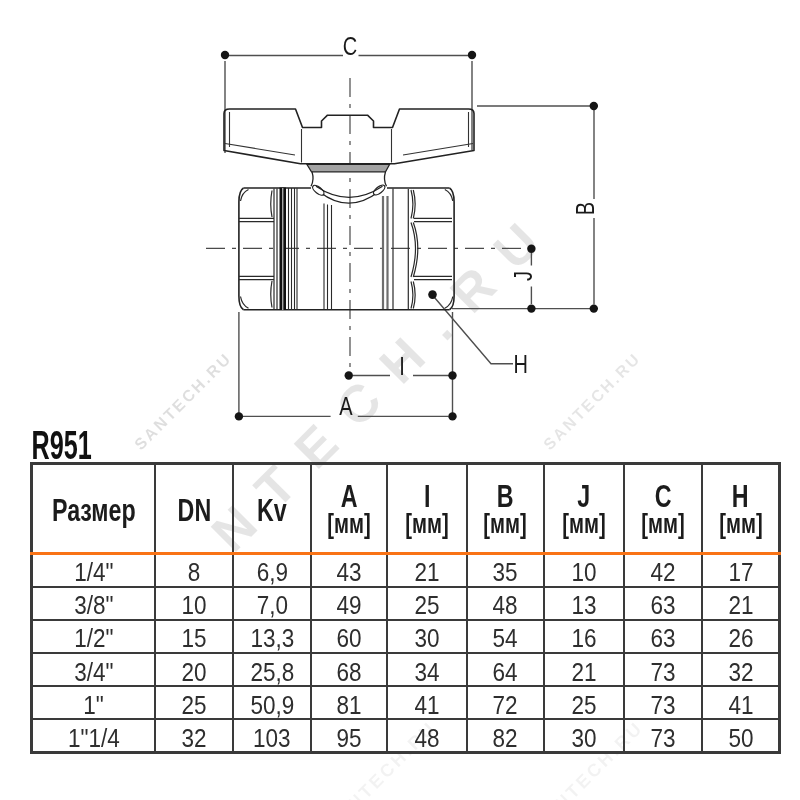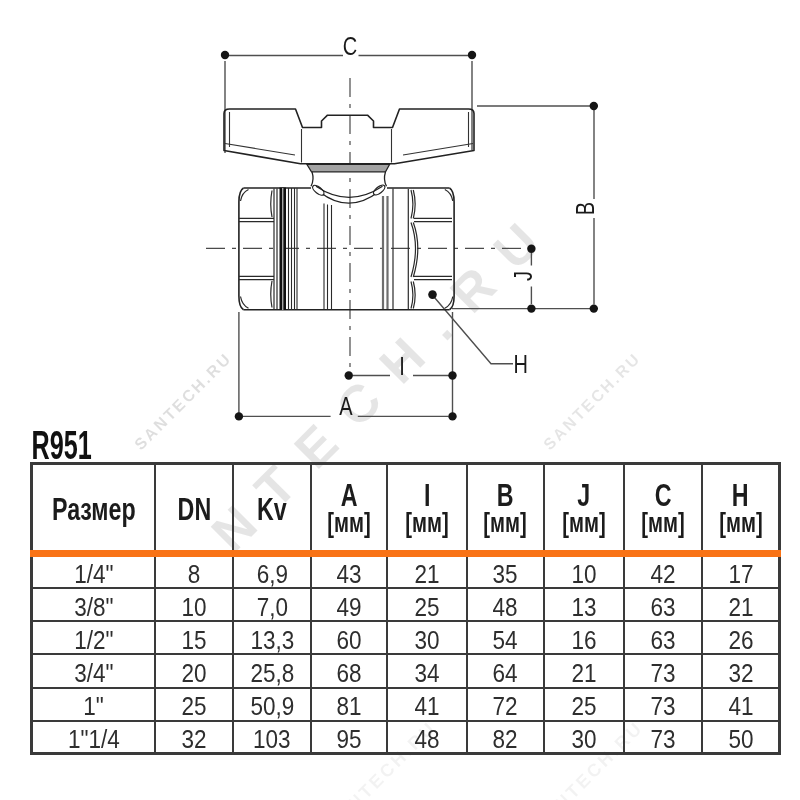--- a/index.html
+++ b/index.html
@@ -1,21 +1,21 @@
 <!DOCTYPE html>
 <html><head>
 <meta charset="utf-8">
 <style>
   html,body{margin:0;padding:0;background:#fff;width:800px;height:800px;overflow:hidden;}
   body{font-family:"Liberation Sans",sans-serif;position:relative;filter:blur(0.55px);}
   #draw{position:absolute;left:0;top:0;}
   table{position:absolute;left:30px;top:461.5px;border-collapse:collapse;table-layout:fixed;width:748px;}
   td,th{border:2px solid #3a3a3a;text-align:center;vertical-align:middle;padding:0;overflow:hidden;}
   table{border:3px solid #3a3a3a;}
-  thead td{border-bottom:7px solid #f97316;}
+  thead td{border-bottom:3px solid #f97316;}
   tbody tr{height:33.2px;}
   thead tr{height:90.5px;}
   .hd{font-weight:bold;font-size:31px;color:#1c1c1c;line-height:26px;}
   .hd td{padding-top:5px;}
   .hd .mm{font-size:27px;}
   .hd i{font-style:normal;display:inline-block;transform:scaleX(0.75);transform-origin:center;white-space:nowrap;}
   td.dt{font-size:25px;line-height:25px;color:#2e2e2e;padding-top:5px;}
   td.dt i{font-style:normal;display:inline-block;transform:scaleX(0.9);transform-origin:center;white-space:nowrap;}
 </style>
 </head>

